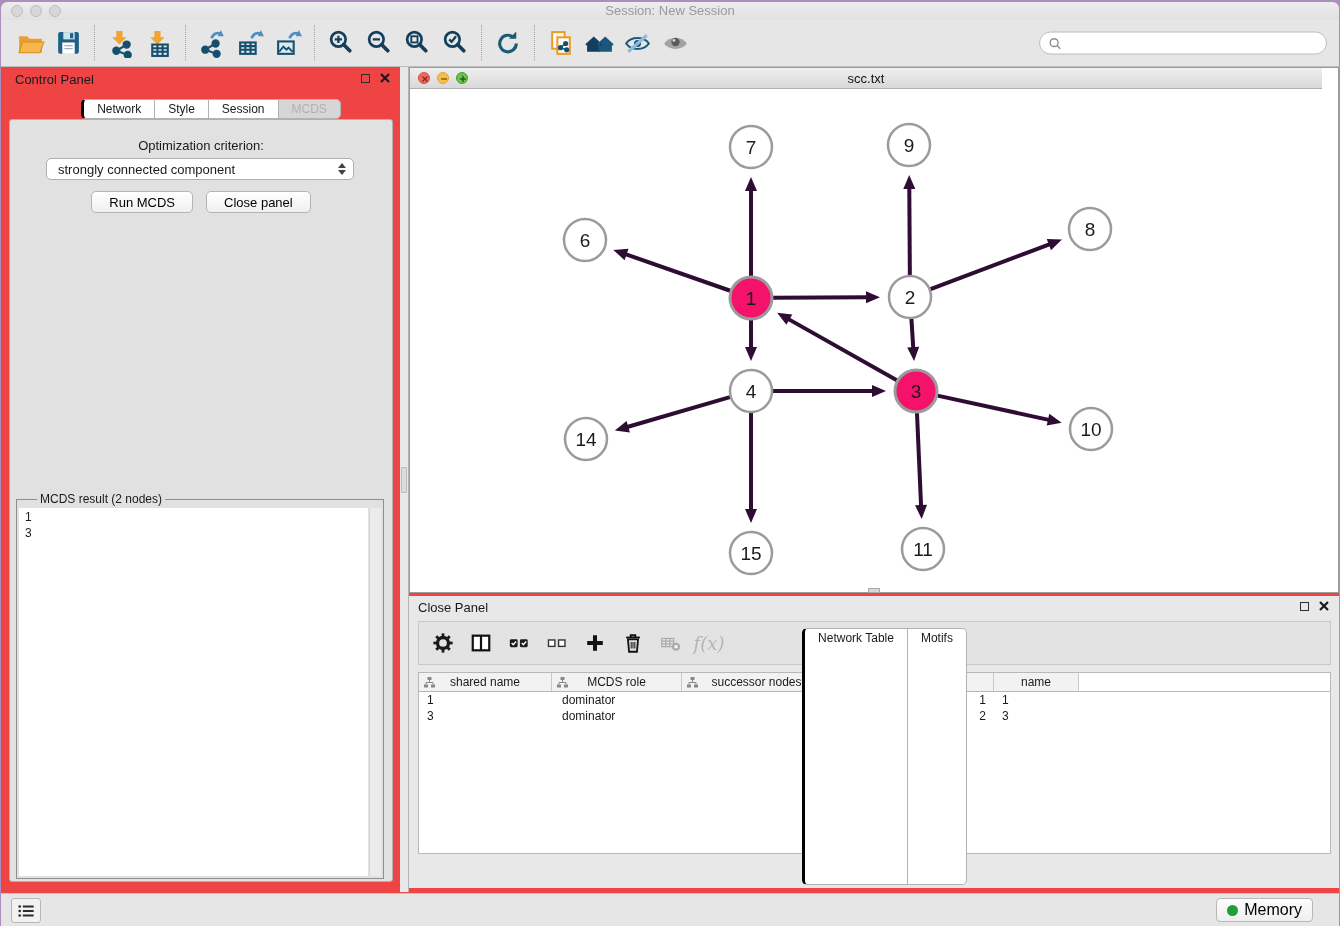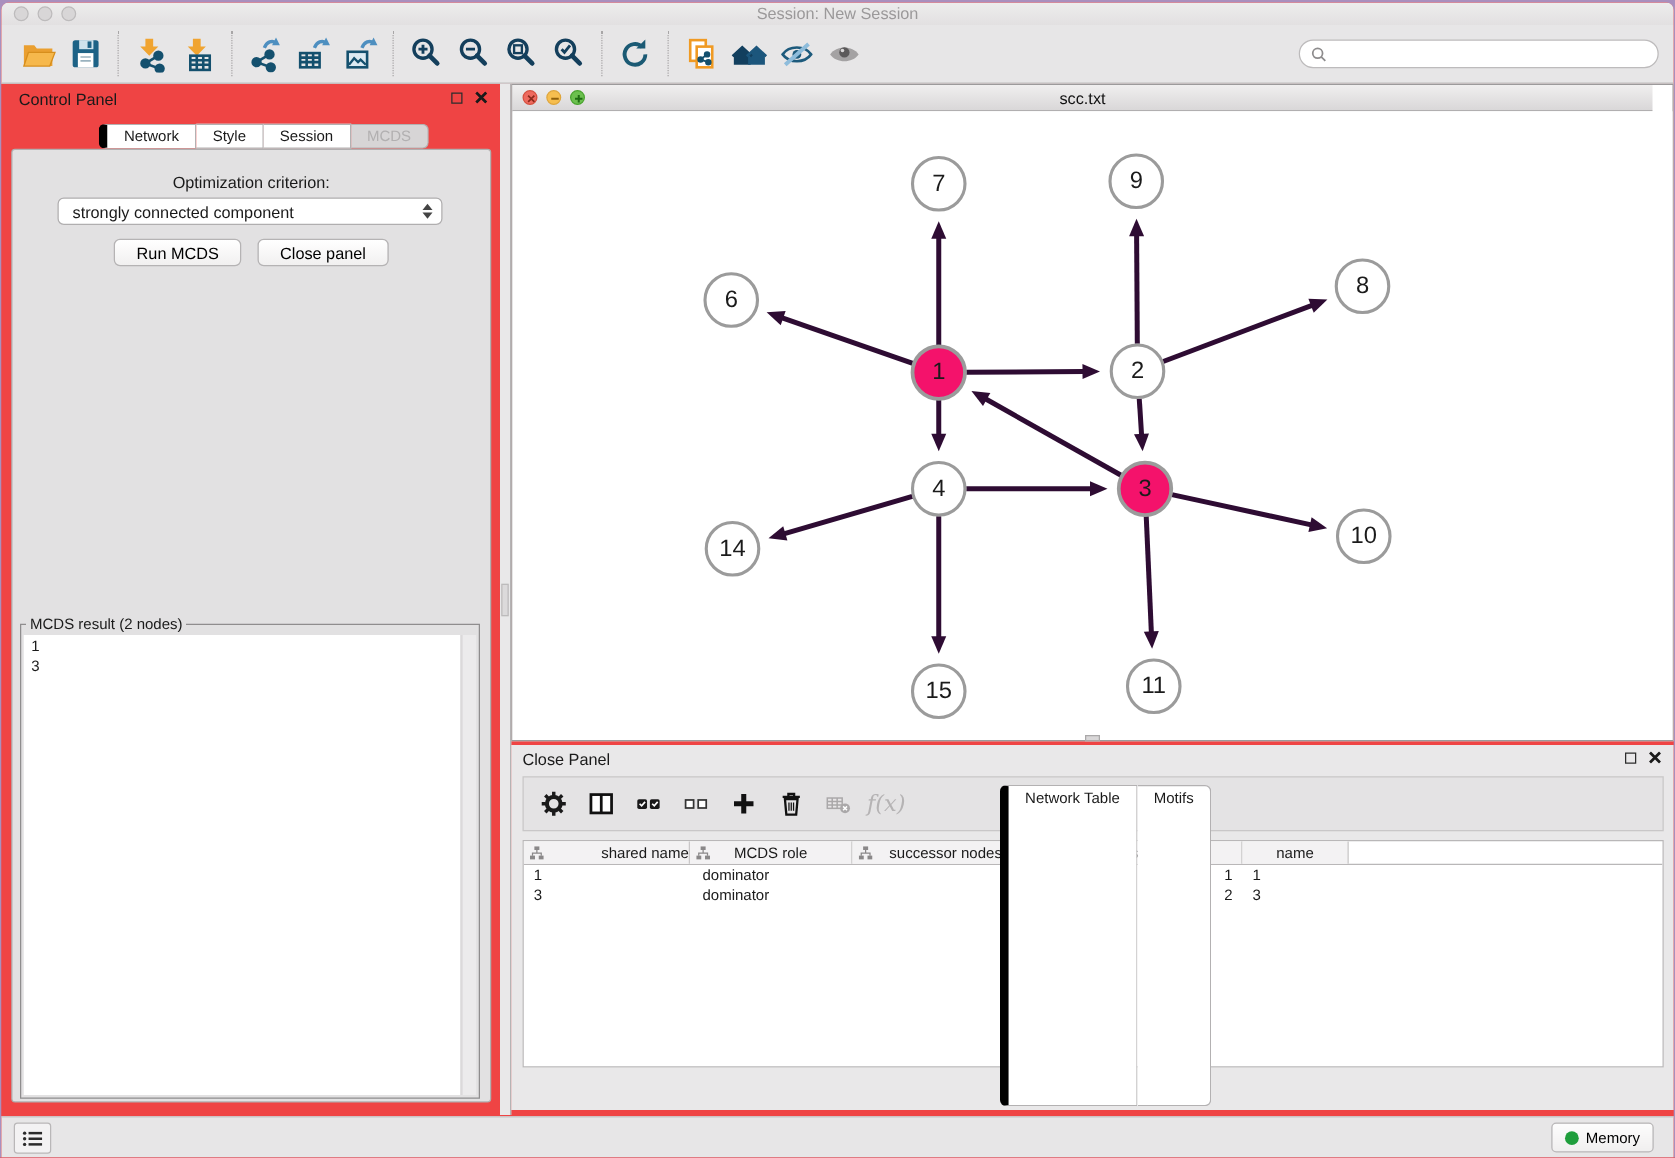--- a/index.html
+++ b/index.html
@@ -32,38 +32,38 @@
   .main { position:absolute; top:65px; left:0; right:0; height:825px; }
 
   
   .control-panel { position:absolute; left:0; top:0; width:399px; height:825px; }
   .panel-head { position:absolute; top:5px; left:14px; font-size:13px; }
   .panel-icons { position:absolute; top:6px; right:10px; display:flex; gap:10px; align-items:center; }
   .float-ic { width:9px; height:9px; border:1.6px solid #2c2c2c; display:inline-block; }
   .close-ic svg { width:10px; height:10px; display:block; }
   .tabs { position:absolute; top:32px; left:0; right:0; display:flex; justify-content:center; }
   .tab { font-size:12px; padding:2px 13px; background:#fff; border:1px solid #b3b1b2; border-left:none; }
-  .tab:first-child { border-left:7px solid #000000; border-radius:5px 0 0 5px;margin-left:21px; }
+  .tab:first-child { border-left:3px solid #000000; border-radius:5px 0 0 5px;margin-left:21px; }
   .tab:last-child { border-radius:0 5px 5px 0; }
   .tab.sel { background:#d7d5d6; color:#b2b0b1; }
   .cp-box { position:absolute; left:8px; right:7px; top:52px; bottom:10px;
             background:#e2e1e2; border:1px solid #b1afb0; border-radius:3px; }
   .opt-label { position:absolute; top:18px; left:0; right:0; text-align:center; font-size:13px; }
   .dropdown { position:absolute; left:36px; right:38px; top:38px; height:22px; background:#fff;
               border:1px solid #b0aeaf; border-radius:5px; display:flex; align-items:center;
               padding:0 22px 0 11px; font-size:13px; }
   .dd-arrows { position:absolute; right:7px; top:4px; display:flex; flex-direction:column; gap:2px; }
   .dd-arrows i { width:0; height:0; border-left:4px solid transparent; border-right:4px solid transparent; }
   .dd-up { border-bottom:5px solid #444; } .dd-down { border-top:5px solid #444; }
   .btn-row { position:absolute; top:71px; left:0; right:0; display:flex; justify-content:center; gap:13px; }
   .push-btn { font-size:13px; height:22px; padding:0 17px; border:1px solid #b5b3b4; border-radius:5px;
               background:linear-gradient(#ffffff,#f1f0f0); }
   fieldset.result { position:absolute; left:6px; right:8px; top:372px; bottom:2px;
                     border:1px solid #8f8d8e; background:#e2e1e2; }
-  fieldset.result legend { font-size:12px; margin-left:4px; padding:0 3px; }
+  fieldset.result legend { font-size:12px; margin-left:20px; padding:0 3px; }
   .result-text { position:absolute; left:2px; right:15px; top:2px; bottom:2px; background:#fff;
                  font-size:12px; padding:2px 0 0 6px; }
   .result-text div { height:16px; }
   .result-scroll { position:absolute; right:2px; top:2px; bottom:2px; width:12px;
                    background:#ecebec; border-left:1px solid #d6d4d5; }
 
   
   .vsplit { position:absolute; left:399px; top:0; width:9px; height:825px; background:#e9e8e9;
             border-right:1px solid #b5b3b4; }
   .vsplit-handle { position:absolute; top:400px; left:1px; width:6px; height:26px;
@@ -103,23 +103,23 @@
   .th svg { position:absolute; left:5px; width:11px; height:11px; }
   .tr { display:flex; height:16px; font-size:12px; }
   .td { overflow:hidden; white-space:nowrap; line-height:16px; }
   .tbl-tabs { position:absolute; bottom:3px; left:0; right:0; display:flex; justify-content:center; }
 
   
   .statusbar { position:absolute; bottom:0; left:0; right:0; height:33px; background:#e7e6e7;
                border-top:1px solid #c6c4c5; }
   .sb-btn { position:absolute; left:10px; top:4px; width:30px; height:25px; background:#f3f2f3;
             border:1px solid #b9b7b8; border-radius:3px; display:flex; align-items:center; justify-content:center; }
-  .mem-btn { position:absolute; right:16px; top:4px; height:24px; background:linear-gradient(#fdfdfd,#f0efef);
+  .mem-btn { position:absolute; right:26px; top:4px; height:24px; background:linear-gradient(#fdfdfd,#f0efef);
              border:1px solid #b9b7b8; border-radius:4px; display:flex; align-items:center;
-             gap:6px; padding:0 10px; font-size:12px; }
+             gap:6px; padding:0 10px; font-size:16px; }
   .mem-dot { width:11px; height:11px; border-radius:50%; background:#1f9e3c; }
 </style>
 </head>
 <body>
 
 <div class="window">
 
   <div class="titlebar">
     <div class="traffic">
       <span class="tl"></span>
@@ -481,21 +481,21 @@
             <circle cx="17.5" cy="16" r="4.3" fill="#aaa8a9"></circle>
             <path d="M15.8 14.3l3.4 3.4M19.2 14.3l-3.4 3.4" stroke="#fff" stroke-width="1.3"></path>
             </svg>
           </button>
         <button class="tp-btn">
           <span class="fx">f(x)</span>
           </button>
       </div>
       <div class="tbl">
         <div class="thead" id="tbl-head">
-            <div class="th" style="width: 133px; justify-content: flex-end;">
+            <div class="th" style="width: 133px;">
               <svg viewBox="0 0 11 11">
                 <g fill="#8a8889">
                   <rect x="3.5" y="0" width="4" height="3"></rect>
                   <rect x="0" y="7.5" width="4" height="3"></rect>
                   <rect x="7" y="7.5" width="4" height="3"></rect>
                 </g>
                 <path d="M5.5 3v2.5M2 7.5V5.5h7v2" fill="none" stroke="#8a8889" stroke-width="1"></path>
               </svg>
               <span>shared name</span>
             </div>

